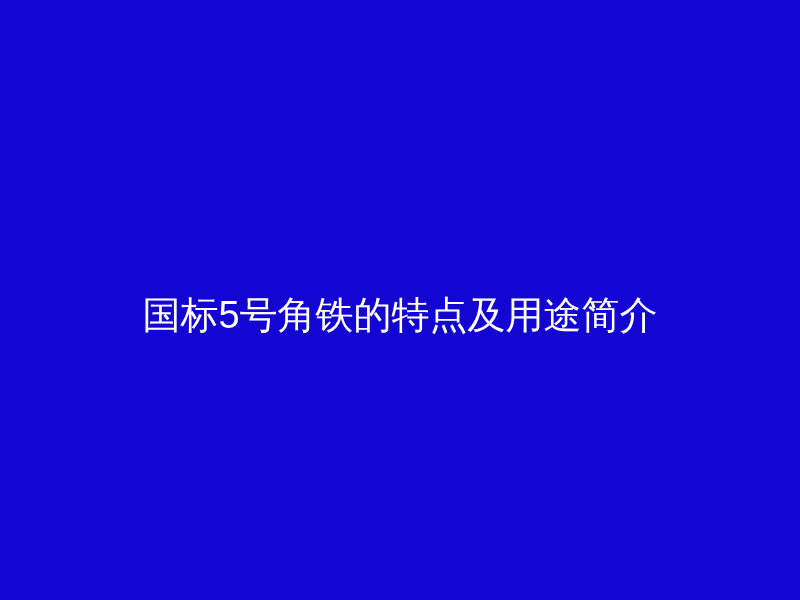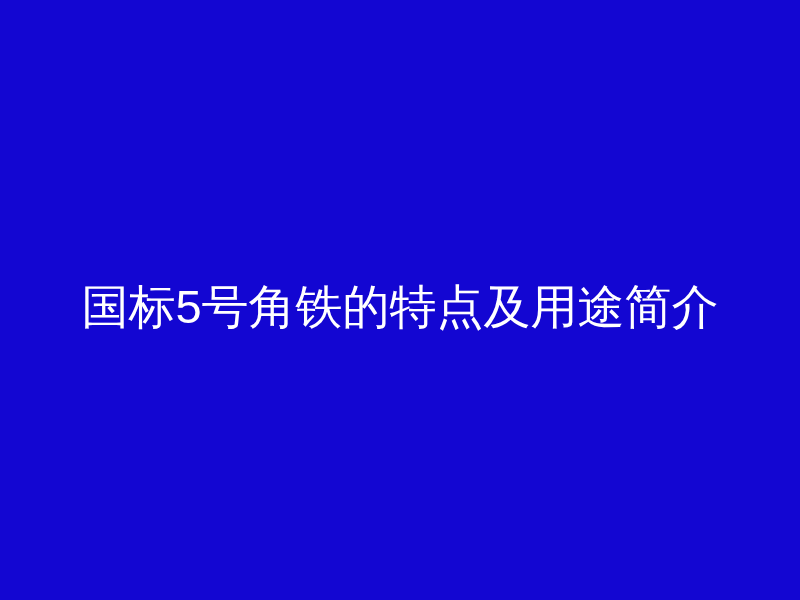--- a/index.html
+++ b/index.html
@@ -32,25 +32,25 @@
     position: absolute;
     left: 0;
     right: 0;
     top: 274px;
     display: flex;
     align-items: flex-start;
     justify-content: center;
   }
 
   .headline {
-    margin: 8px;
+    margin: 16px;
     padding: 0;
     color: #ffffff;
     font-family: "Liberation Sans", "DejaVu Sans", sans-serif;
-    font-size: 47px;
+    font-size: 38px;
     font-weight: 400;
     line-height: 50px;
     letter-spacing: 0px;
     white-space: nowrap;
     text-align: center;
     -webkit-font-smoothing: antialiased;
   }
 </style>
 </head>
 <body>

